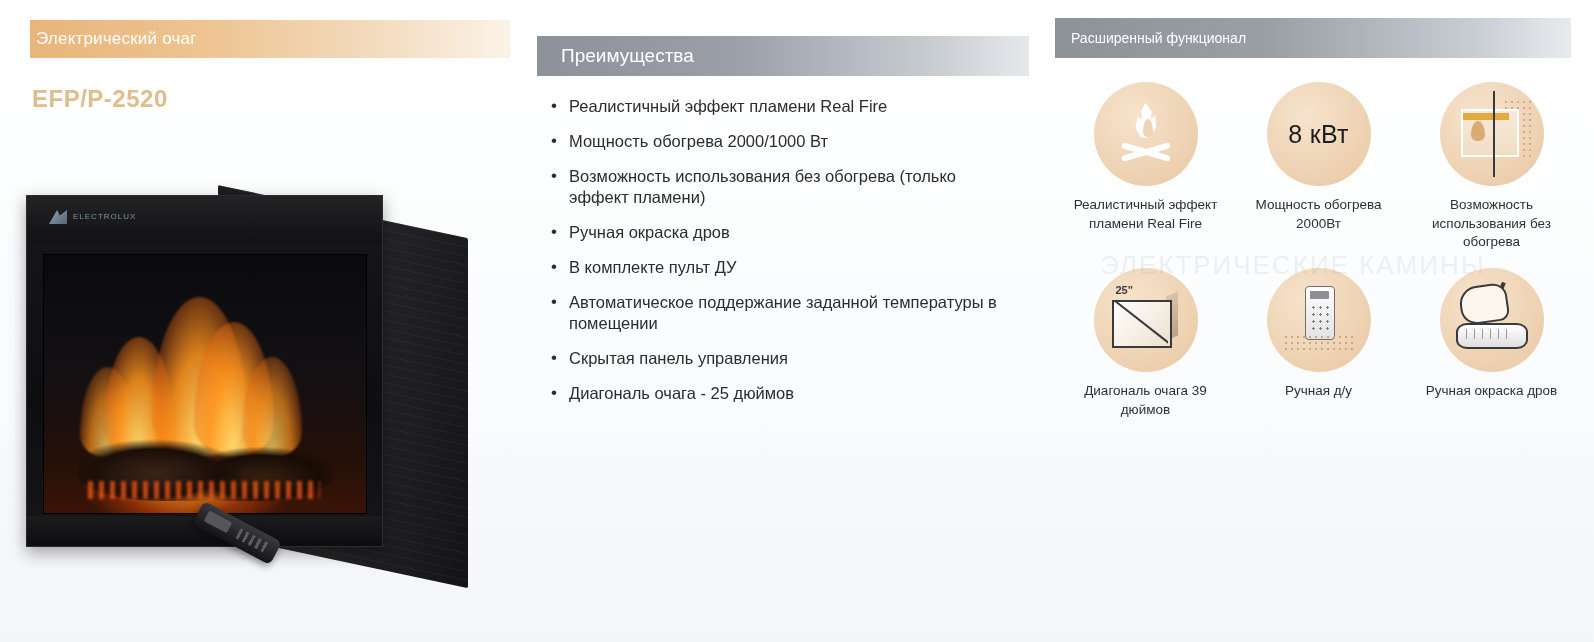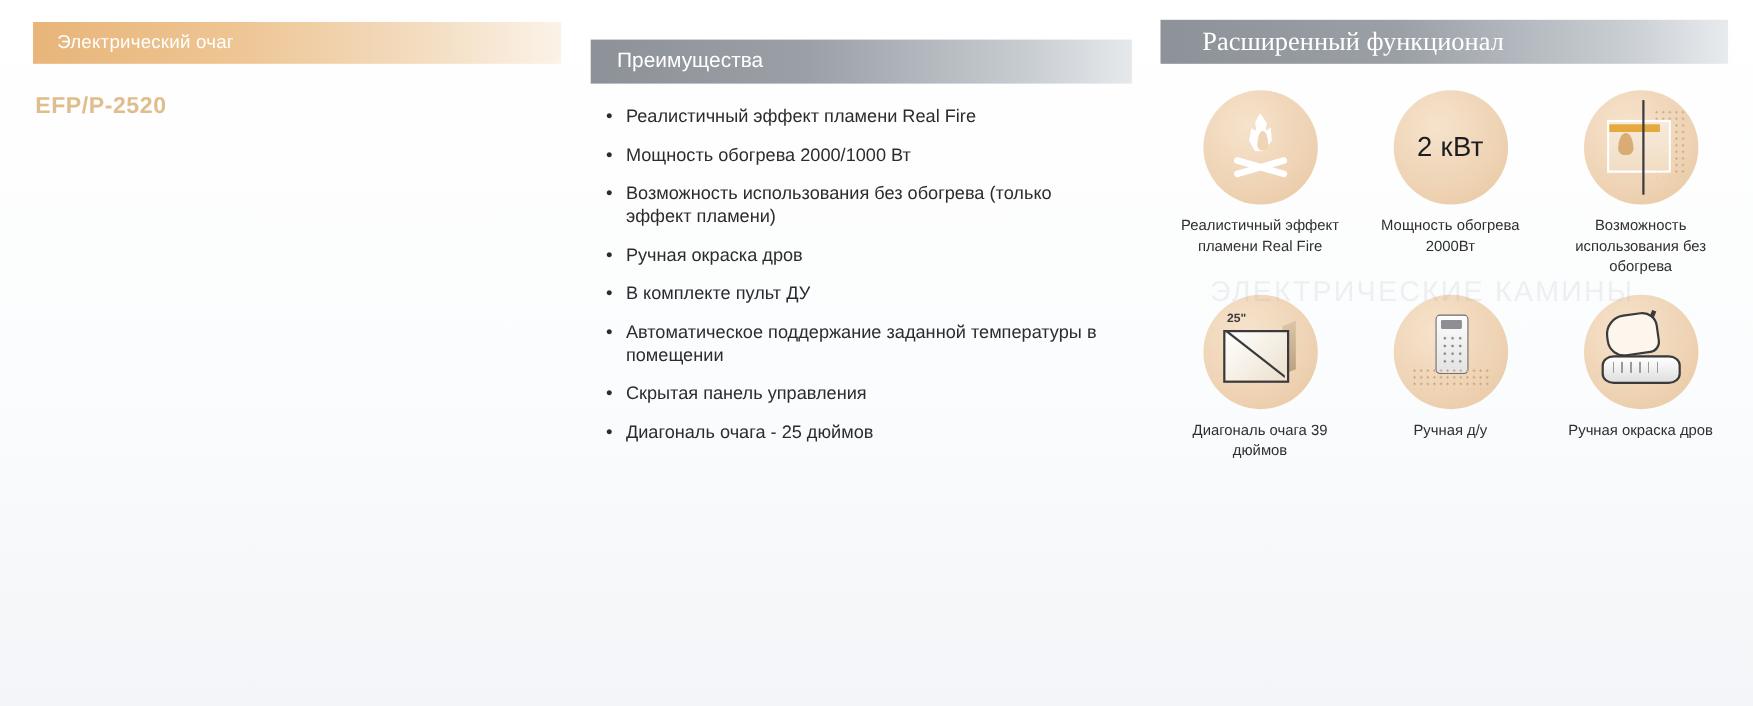--- a/index.html
+++ b/index.html
@@ -33,30 +33,30 @@
     position: absolute;
     left: 30px;
     top: 20px;
     width: 480px;
     height: 38px;
     background: linear-gradient(90deg, #e8b57a 0%, #eec593 38%, #f3dbbe 72%, #fbf3e7 100%);
     display: flex;
     align-items: center;
   }
   .left-header-text {
-    padding-left: 22px;
+    padding-left: 6px;
     font-size: 17px;
     color: #ffffff;
     letter-spacing: .2px;
   }
   .model-code {
     position: absolute;
     left: 32px;
     top: 85px;
-    font-size: 21px;
+    font-size: 24px;
     font-weight: bold;
     color: #e0bd8c;
     letter-spacing: .5px;
   }
 
   
   .product {
     position: absolute;
     left: 18px;
     top: 185px;
@@ -267,24 +267,23 @@
     position: absolute;
     left: 0;
     top: 18px;
     width: 516px;
     height: 40px;
     background: linear-gradient(90deg, #8d9298 0%, #9aa0a6 42%, #c9ced3 82%, #e8ebee 100%);
     display: flex;
     align-items: center;
   }
   .right-header-text {
-    padding-left: 38px;
-    font-size: 24px;
+    padding-left: 16px;
+    font-size: 14px;
     color: #ffffff;
-    font-family: Liberation Serif, serif;
   }
   .icon-grid {
     position: absolute;
     left: 4px;
     top: 82px;
     width: 520px;
     display: flex;
     flex-wrap: wrap;
   }
   .icon-cell {
@@ -559,20 +558,46 @@
 <body>
 
 <div class="page">
 
   <div class="col-left">
     <div class="left-header">
       <span class="left-header-text">Электрический очаг</span>
     </div>
     <div class="model-code">EFP/P-2520</div>
 
+    <div class="product">
+      <div class="fp-side">
+        <div class="fp-side-lines"></div>
+      </div>
+      <div class="fp-body">
+        <div class="fp-top-strip">
+          <span class="fp-logo"></span>
+          <span class="fp-logo-text">ELECTROLUX</span>
+        </div>
+        <div class="fp-ctrl"></div>
+        <div class="fp-glass">
+          <div class="flame f4"></div>
+          <div class="flame f1"></div>
+          <div class="flame f2"></div>
+          <div class="flame f3"></div>
+          <div class="flame f5"></div>
+          <div class="logs"></div>
+          <div class="embers"></div>
+        </div>
+        <div class="fp-bottom"></div>
+      </div>
+      <div class="remote">
+        <div class="remote-screen"></div>
+        <div class="remote-keys"></div>
+      </div>
+    </div>
   </div>
 
   <div class="col-mid">
     <div class="mid-header">
       <span class="mid-header-text">Преимущества</span>
     </div>
     <ul class="features">
       <li class="feature-item">Реалистичный эффект пламени Real Fire</li>
       <li class="feature-item">Мощность обогрева 2000/1000 Вт</li>
       <li class="feature-item">Возможность использования без обогрева (только эффект пламени)</li>
@@ -598,21 +623,21 @@
             <div class="flame-small"></div>
             <div class="log-x1"></div>
             <div class="log-x2"></div>
           </div>
         </div>
         <div class="icon-caption">Реалистичный эффект пламени Real Fire</div>
       </div>
 
       <div class="icon-cell">
         <div class="icon-circle">
-          <span class="kw-text">2 кВт</span>
+          <span class="kw-text">8 кВт</span>
         </div>
         <div class="icon-caption">Мощность обогрева 2000Вт</div>
       </div>
 
       <div class="icon-cell">
         <div class="icon-circle">
           <div class="no-heat-icon">
             <div class="nh-dots"></div>
             <div class="nh-box"></div>
             <div class="nh-bar"></div>

